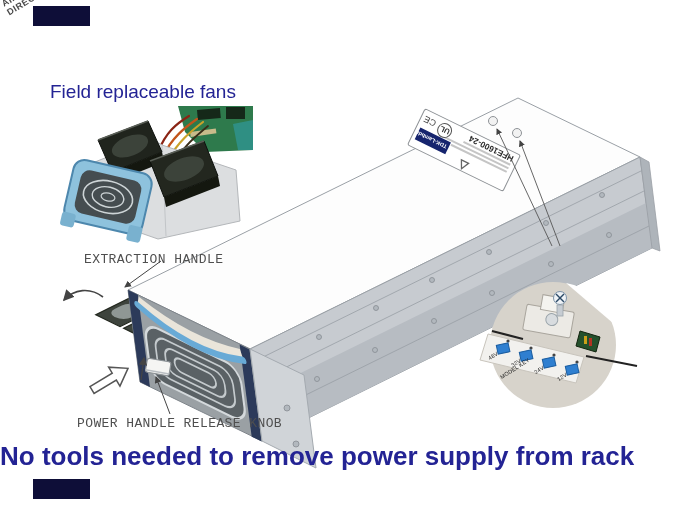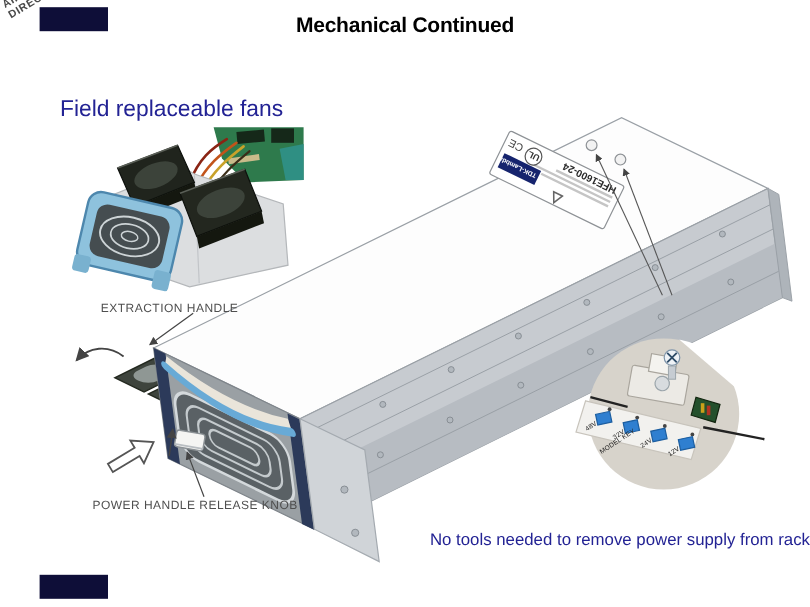--- a/index.html
+++ b/index.html
@@ -5,22 +5,22 @@
   html,body{margin:0;padding:0;background:#fff;}
   .slide{position:relative;width:675px;height:506px;background:#ffffff;overflow:hidden;
          font-family:"Liberation Sans",sans-serif;}
   .abs{position:absolute;}
   .corner-tab{position:absolute;left:33px;width:57px;height:20px;background:#0e0e38;}
   .title{position:absolute;left:0;right:0;top:11px;text-align:center;color:#000;
          font-size:17.5px;font-weight:700;letter-spacing:-0.2px;}
   .navy{color:#232394;text-align:right;}
   .cap-fans{left:50px;top:81px;font-size:19px;}
   .cap-keying{left:454px;top:389px;font-size:20px;}
-  .cap-bottom{left:0;right:0;top:441px;text-align:right;font-size:14px;}
-  .callout{position:absolute;color:#4f4f4f;font-size:10px;letter-spacing:0.4px;white-space:nowrap;}
+  .cap-bottom{left:0;right:0;top:441px;text-align:left;font-size:26px;font-weight:bold;}
+  .callout{position:absolute;color:#4f4f4f;font-size:13px;letter-spacing:0.4px;white-space:nowrap;font-family:Liberation Mono, monospace;}
   .holes{line-height:9.5px;}
   .airflow{left:66px;top:366px;transform:rotate(-31deg);transform-origin:left top;
            font-size:9px;line-height:10px;font-weight:700;letter-spacing:0.6px;color:#4a4a4a;}
   .keylab{position:absolute;font-size:5.5px;color:#222;transform:rotate(-33deg);
           transform-origin:left top;white-space:nowrap;letter-spacing:0.2px;}
   svg{position:absolute;left:0;top:0;}
   svg text{font-family:"Liberation Sans",sans-serif;}
 </style>
 </head>
 <body>
@@ -197,21 +197,20 @@
         <circle cx="554" cy="355" r="1.6" fill="#444"></circle>
         <circle cx="577" cy="362" r="1.6" fill="#444"></circle>
         <rect x="497" y="344" width="12" height="9" fill="#2f7fd0" stroke="#1c5ea0" stroke-width="1" transform="rotate(-12 503 348)"></rect>
         <rect x="520" y="351" width="12" height="9" fill="#2f7fd0" stroke="#1c5ea0" stroke-width="1" transform="rotate(-12 526 355)"></rect>
         <rect x="543" y="358" width="12" height="9" fill="#2f7fd0" stroke="#1c5ea0" stroke-width="1" transform="rotate(-12 549 362)"></rect>
         <rect x="566" y="365" width="12" height="9" fill="#2f7fd0" stroke="#1c5ea0" stroke-width="1" transform="rotate(-12 572 369)"></rect>
       </g>
     </g>
   </svg>
 
-  <div class="title">Mechanical Continued</div>
 
   <div class="abs navy cap-fans">Field replaceable fans</div>
   <div class="abs navy cap-bottom">No tools needed to remove power supply from rack</div>
 
   <div class="callout" style="left:84px;top:252px">EXTRACTION HANDLE</div>
   <div class="callout" style="left:77px;top:416px">POWER HANDLE RELEASE KNOB</div>
 
 
   <div class="airflow">
     <div>AIR FLOW</div>

